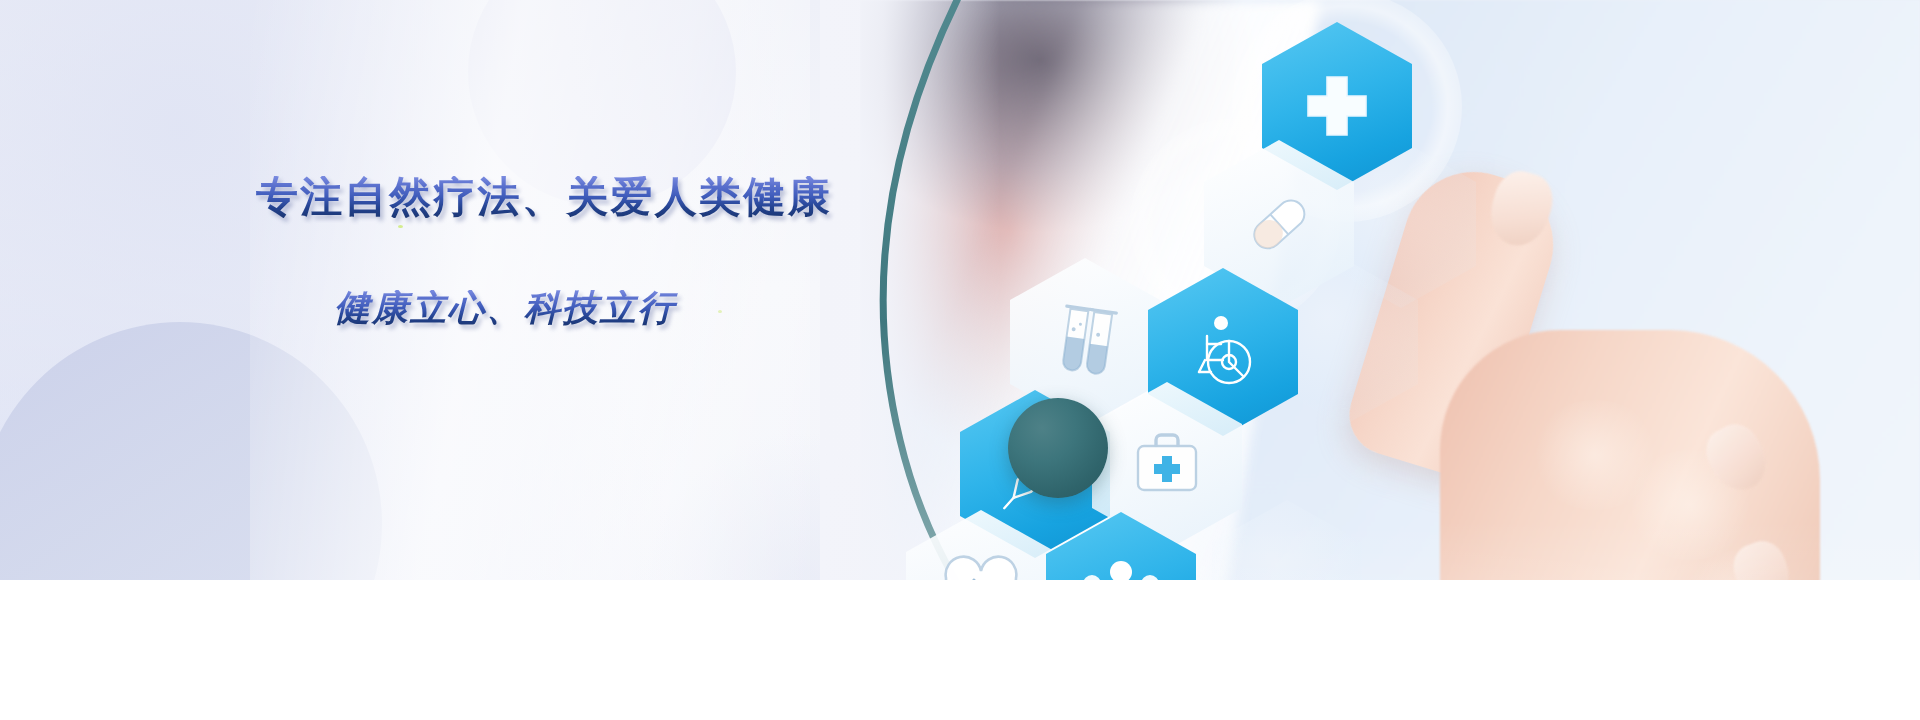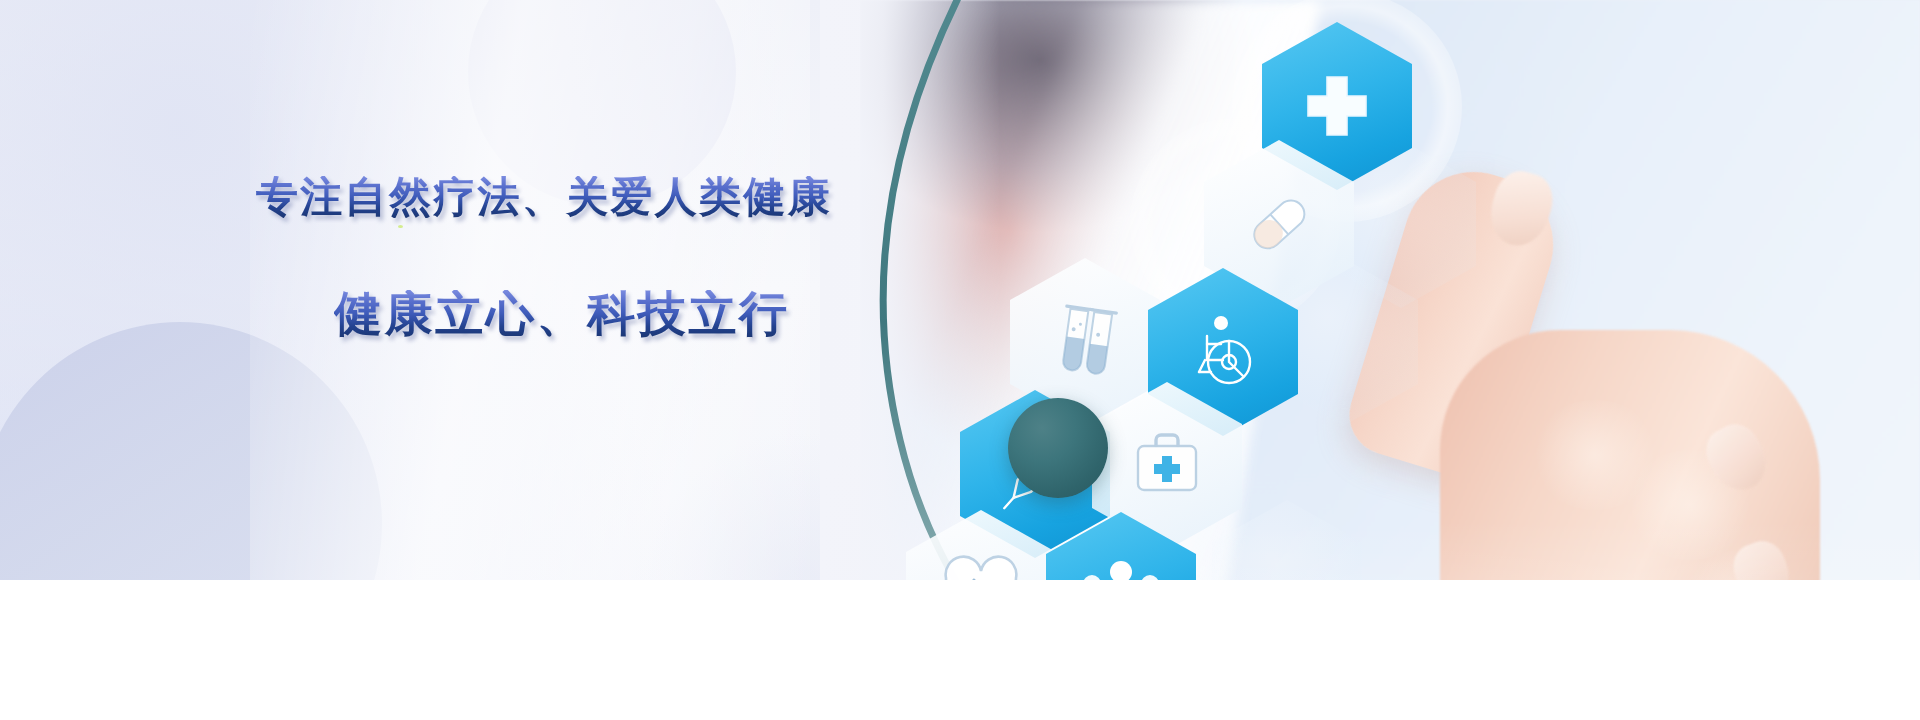--- a/index.html
+++ b/index.html
@@ -60,21 +60,21 @@
     line-height:1;
     white-space:nowrap;
     background:linear-gradient(180deg,#7b8ce0 0%,#5b71ce 22%,#3f5cbb 48%,#23428f 76%,#1b3673 100%);
     -webkit-background-clip:text;
     background-clip:text;
     color:transparent;
     -webkit-text-fill-color:transparent;
     filter:drop-shadow(3px 4px 2px rgba(120,130,175,.48));
   }
   .hl-1{font-size:42px;}
-  .hl-2{font-size:48px;margin-top:72px;margin-left:78px;}
+  .hl-2{font-size:36px;margin-top:72px;margin-left:78px;font-style:italic;}
 
   
   .photo{
     position:absolute;left:860px;top:0;width:1060px;height:720px;
     overflow:hidden;
   }
   .photo-bg{
     position:absolute;inset:0;
     background:
       radial-gradient(ellipse 300px 240px at 180px 60px, rgba(74,66,84,.92) 0%, rgba(120,110,130,.55) 45%, rgba(180,180,200,0) 72%),

